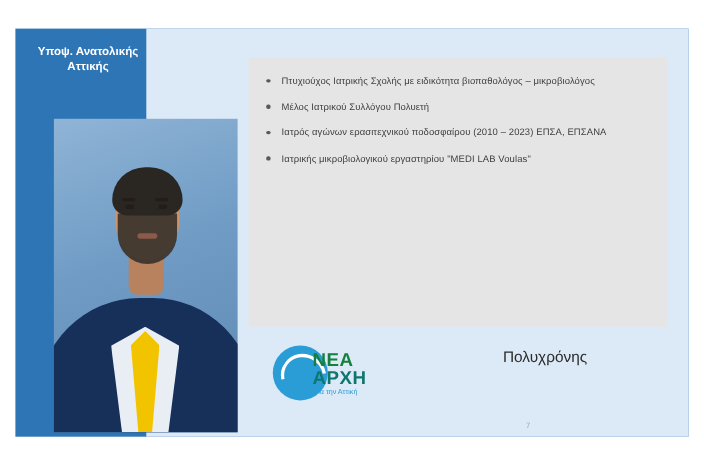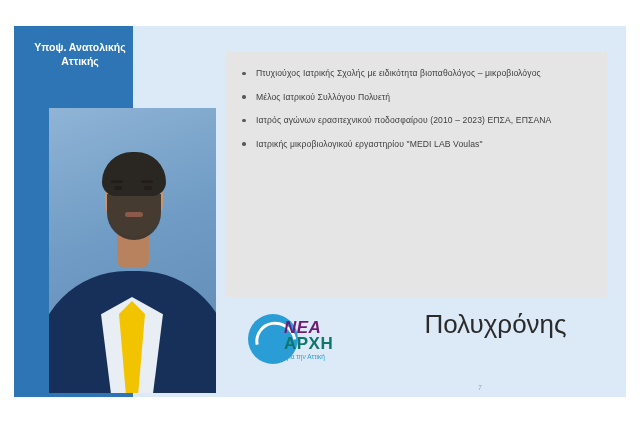--- a/index.html
+++ b/index.html
@@ -241,23 +241,22 @@
     border-right-color: transparent;
     border-bottom-color: transparent;
     transform: rotate(35deg);
   }
   .logo .txt1 {
     position: absolute;
     left: 36px;
     top: 6px;
     font-size: 17px;
     font-weight: bold;
-    color: #701a75;
+    color: #15803d;
     letter-spacing: 0.5px;
-    font-style: italic;
   }
   .logo .txt2 {
     position: absolute;
     left: 36px;
     top: 22px;
     font-size: 17px;
     font-weight: bold;
     color: #0f766e;
     letter-spacing: 0.5px;
   }
@@ -269,21 +268,21 @@
     color: #2a9dd6;
   }
 
   
   .cand-name {
     position: absolute;
     left: 383px;
     top: 312px;
     width: 225px;
     color: #2b2b2b;
-    font-size: 26px;
+    font-size: 14px;
     line-height: 25px;
     text-align: center;
   }
 
   .page-num {
     position: absolute;
     right: 26px;
     bottom: 32px;
     font-size: 7px;
     color: #9aa7b3;

